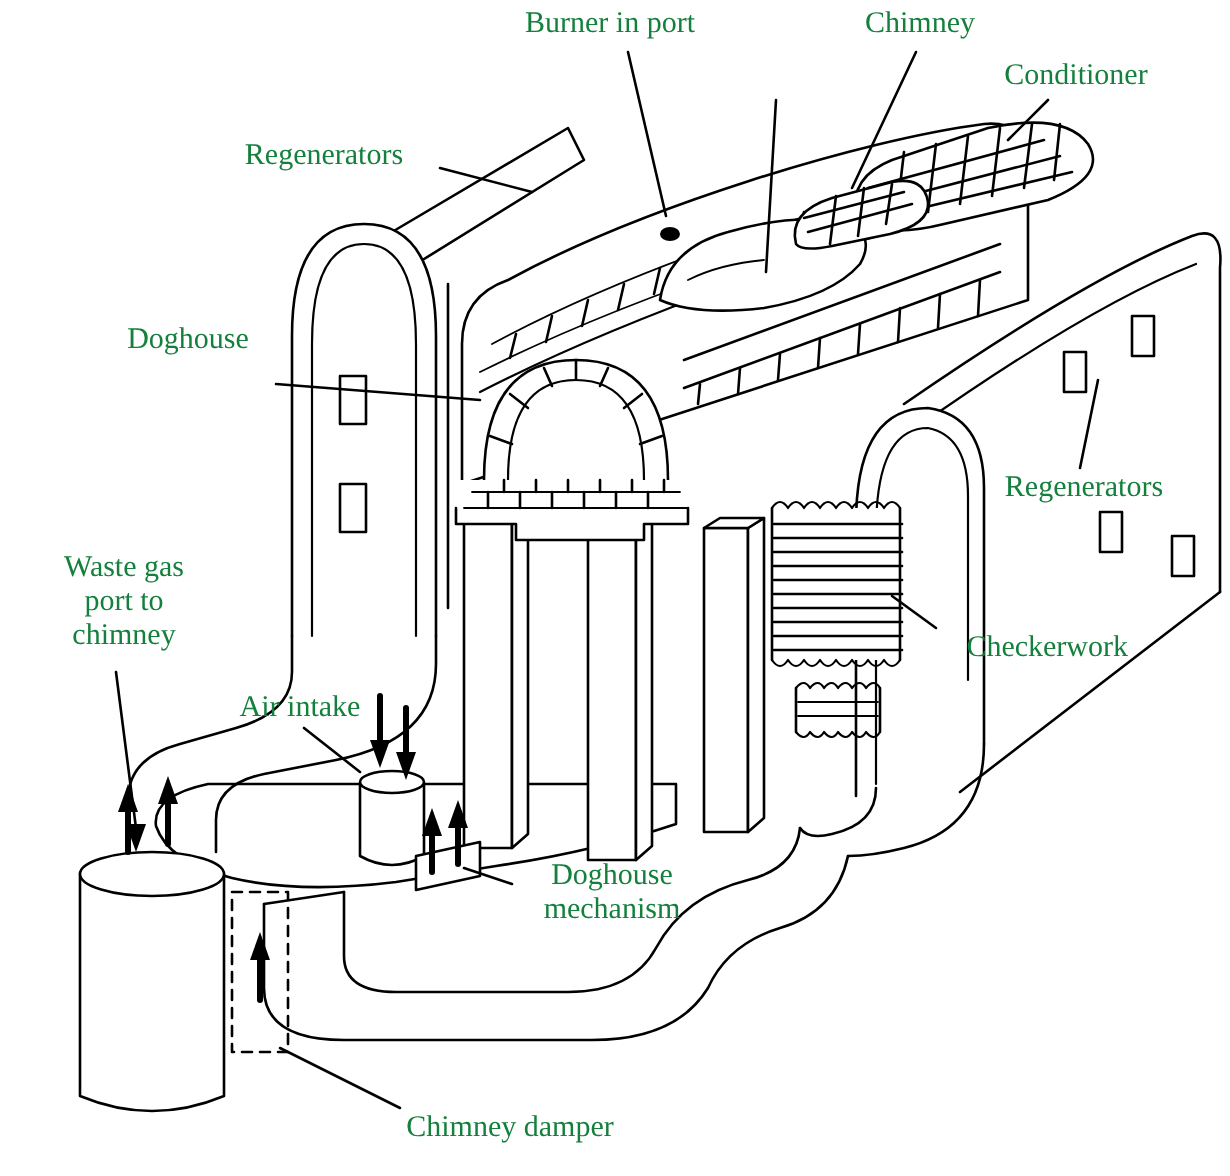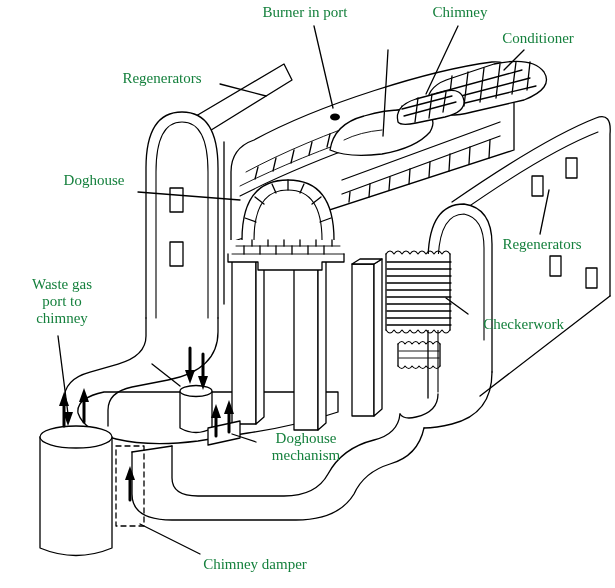--- a/index.html
+++ b/index.html
@@ -264,20 +264,21 @@
     <line x1="200" y1="554" x2="140" y2="524"></line>
     <line x1="58" y1="336" x2="68" y2="414"></line>
     <path class="solid" d="M63,412 L73,412 L68,426 Z"></path>
   </g>
 </svg>
 
 <div class="label" style="left:240px;top:4px;width:130px;text-align:center">Burner in port</div>
 <div class="label" style="left:418px;top:4px;width:84px;text-align:center">Chimney</div>
 <div class="label" style="left:483px;top:30px;width:110px;text-align:center">Conditioner</div>
 <div class="label" style="left:103px;top:70px;width:118px;text-align:center">Regenerators</div>
-<div class="label" style="left:48px;top:172px;width:92px;text-align:center">Doghouse</div>
+<div class="label" style="left:48px;top:162px;width:92px;text-align:center">Doghouse</div>
 <div class="label" style="left:486px;top:236px;width:112px;text-align:center">Regenerators</div>
 <div class="label" style="left:452px;top:316px;width:112px;text-align:right">Checkerwork</div>
 <div class="label" style="left:20px;top:276px;width:84px;text-align:center">Waste gas port to chimney</div>
+<div class="label" style="left:106px;top:346px;width:88px;text-align:center">Air intake</div>
 <div class="label" style="left:254px;top:430px;width:104px;text-align:center">Doghouse mechanism</div>
 <div class="label" style="left:180px;top:556px;width:150px;text-align:center">Chimney damper</div>
 
 </div>
 
 </body></html>

